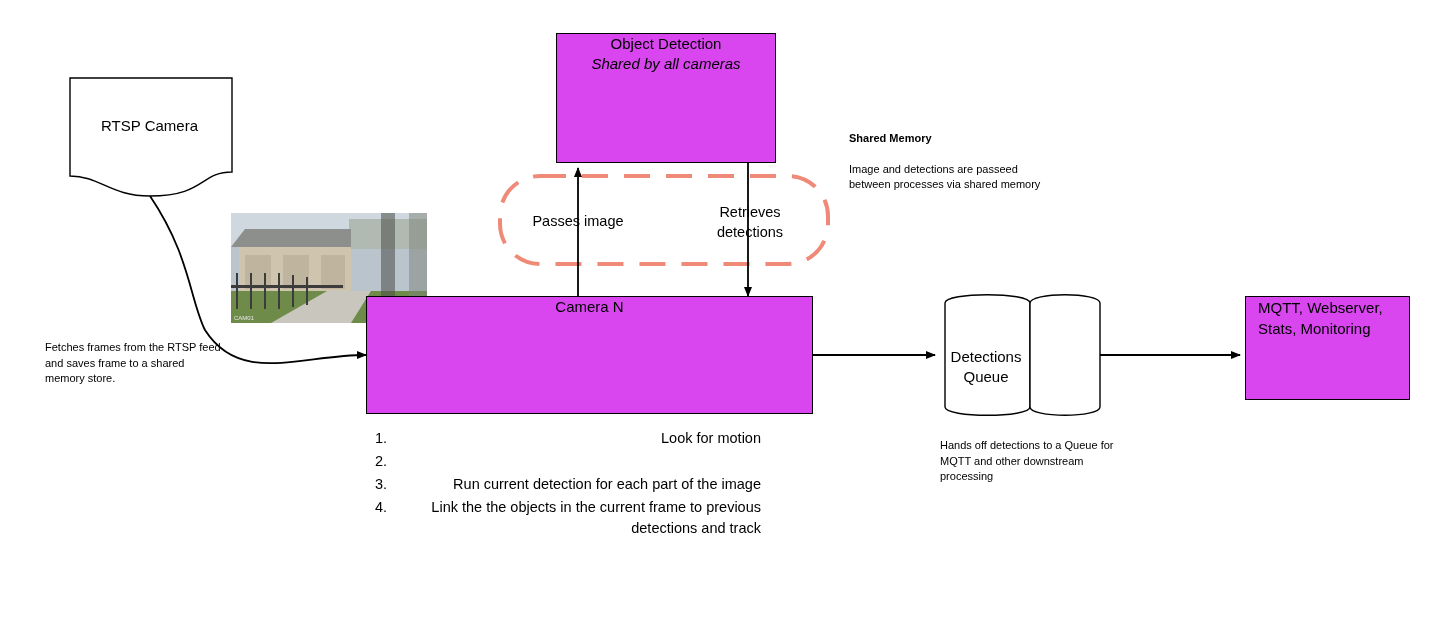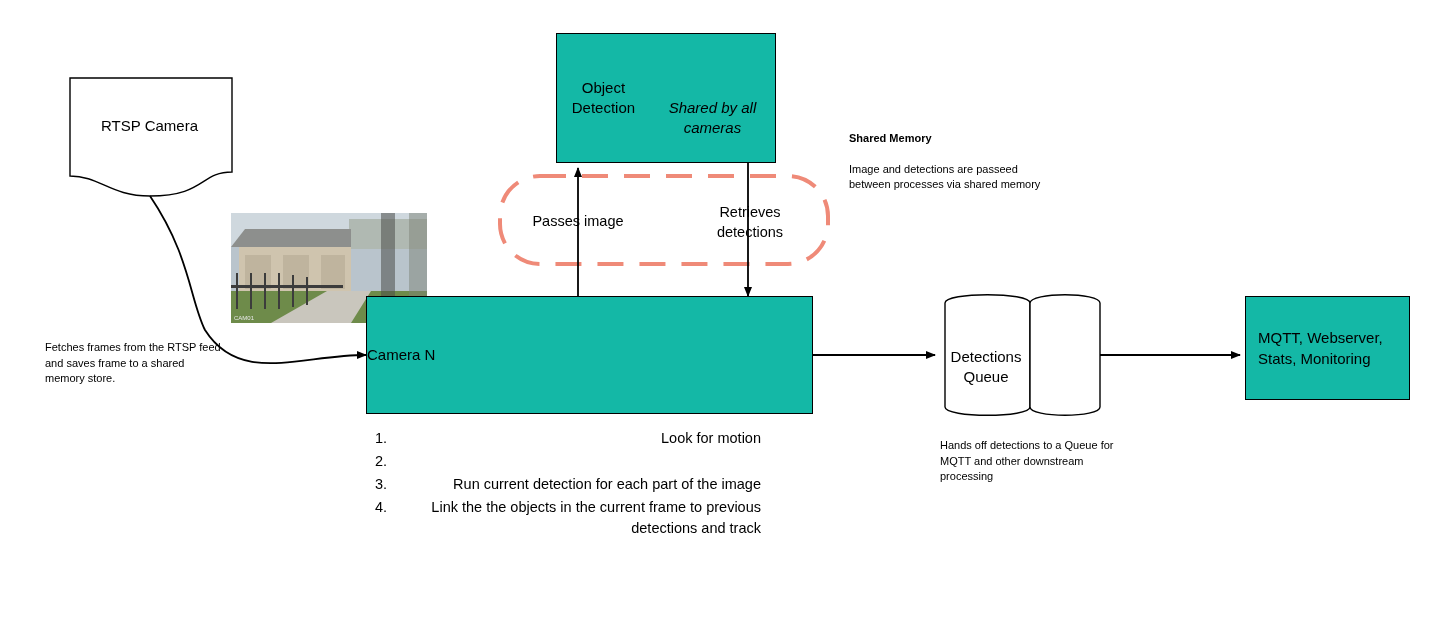--- a/index.html
+++ b/index.html
@@ -24,37 +24,36 @@
     top: 0;
     width: 1448px;
     height: 625px;
     pointer-events: none;
   }
   .node {
     position: absolute;
     box-sizing: border-box;
   }
   .box {
-    background: #14b8a6;
+    background: #d946ef;
     border: 1px solid #000000;
     display: flex;
-    flex-direction: row;
+    flex-direction: column;
     align-items: center;
-    justify-content: space-between;
+    justify-content: flex-start;
     text-align: center;
   }
   .box .title {
     font-size: 15px;
     line-height: 1.35;
   }
   .box .sub {
     font-size: 15px;
     font-style: italic;
     line-height: 1.35;
-    margin-top: 40px;
   }
   .plaintext {
     position: absolute;
     font-size: 11px;
     line-height: 1.42;
     white-space: pre-line;
   }
   .bold-head {
     font-weight: bold;
   }

